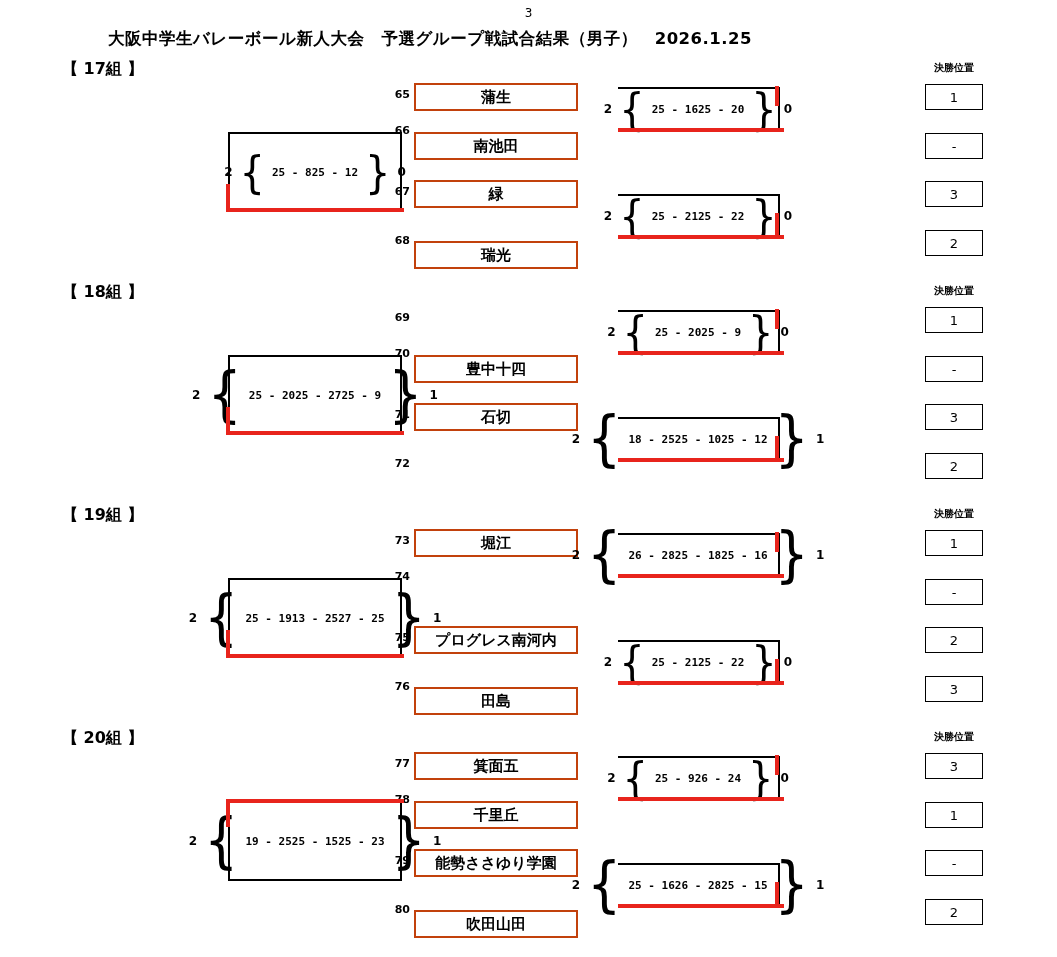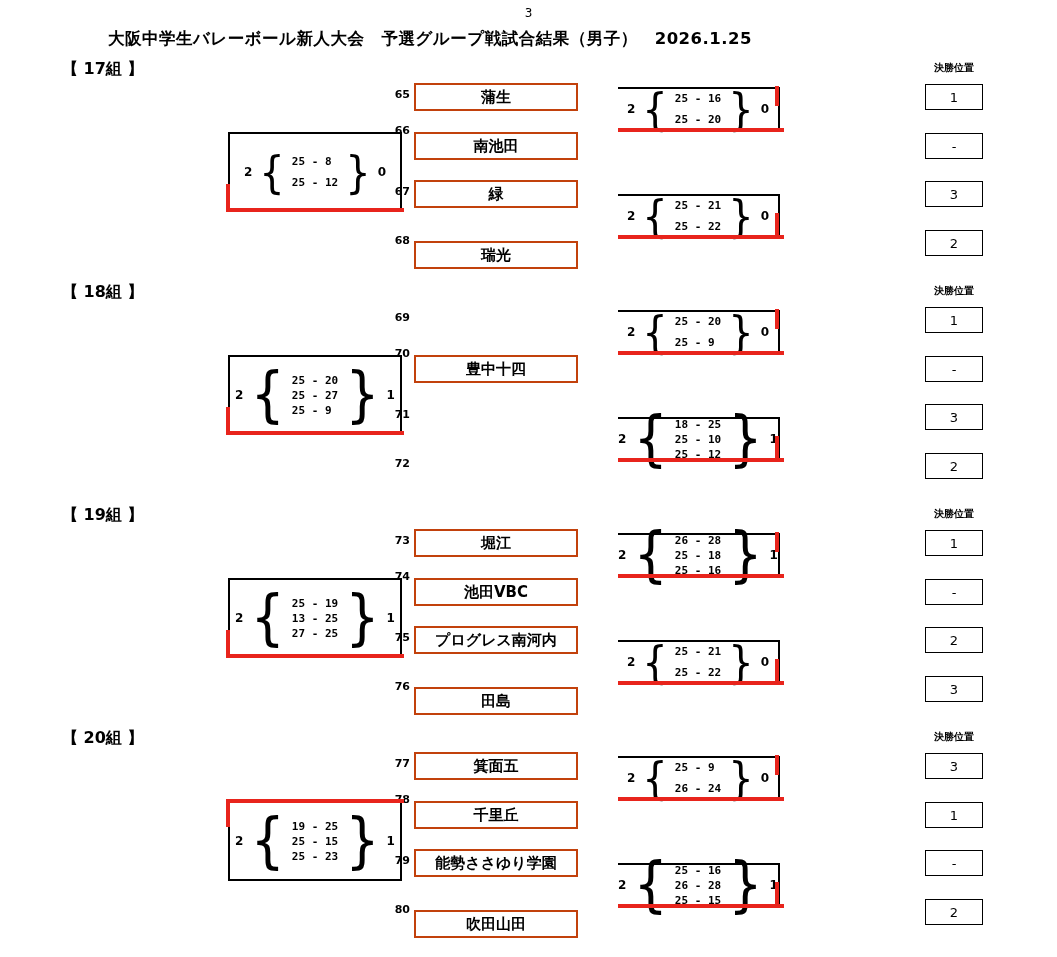--- a/index.html
+++ b/index.html
@@ -24,21 +24,21 @@
           box-sizing:border-box;display:flex;align-items:center;justify-content:center;
           font-size:13px;}
   .p0{top:27px}.p1{top:76px}.p2{top:124px}.p3{top:173px}
   .score{position:absolute;display:flex;align-items:center;justify-content:center;
          gap:7px;box-sizing:border-box;}
   .blockA{left:618px;top:30px;width:162px;height:44px;
           border-top:2px solid #000;border-right:2px solid #000;border-bottom:2px solid #000;}
   .blockB{left:618px;top:137px;width:162px;height:44px;
           border-top:2px solid #000;border-right:2px solid #000;border-bottom:2px solid #000;}
   .final{left:228px;top:75px;width:174px;height:80px;border:2px solid #000;}
-  .sets{display:flex;flex-direction:column;justify-content:center;}
+  .sets{display:flex;flex-direction:row;justify-content:center;}
   .set{font-family:"DejaVu Sans Mono","Liberation Mono",monospace;font-size:11px;
        font-weight:bold;line-height:21px;white-space:pre;text-align:left;}
   .sets3 .set{line-height:15px;}
   .set:empty{display:none;}
   .brace{font-size:40px;line-height:1;font-weight:normal;transform:scaleY(1.12);}
   .sets3 .brace{font-size:54px;}
   .wl{font-size:12px;font-weight:bold;}
   .red{position:absolute;background:#e8241c;}
 </style>
 </head>
@@ -116,20 +116,21 @@
   <div class="rheader">決勝位置</div>
 
   <div class="tno n0">69</div>
   <div class="result p0">1</div>
 
   <div class="tno n1">70</div>
   <div class="team r1">豊中十四</div>
   <div class="result p1">-</div>
 
   <div class="tno n2">71</div>
+  <div class="team r2">石切</div>
   <div class="result p2">3</div>
 
   <div class="tno n3">72</div>
   <div class="result p3">2</div>
 
   <div class="score blockA">
     <span class="wl">2</span>
     <span class="brace">{</span>
     <span class="sets">
       <span class="set">25 - 20</span>
@@ -174,21 +175,20 @@
 
 <section class="group" style="top:503px">
   <div class="glabel">【 19組 】</div>
   <div class="rheader">決勝位置</div>
 
   <div class="tno n0">73</div>
   <div class="team r0">堀江</div>
   <div class="result p0">1</div>
 
   <div class="tno n1">74</div>
-  <div class="team r1">池田VBC</div>
   <div class="result p1">-</div>
 
   <div class="tno n2">75</div>
   <div class="team r2">プログレス南河内</div>
   <div class="result p2">2</div>
 
   <div class="tno n3">76</div>
   <div class="team r3">田島</div>
   <div class="result p3">3</div>
 

